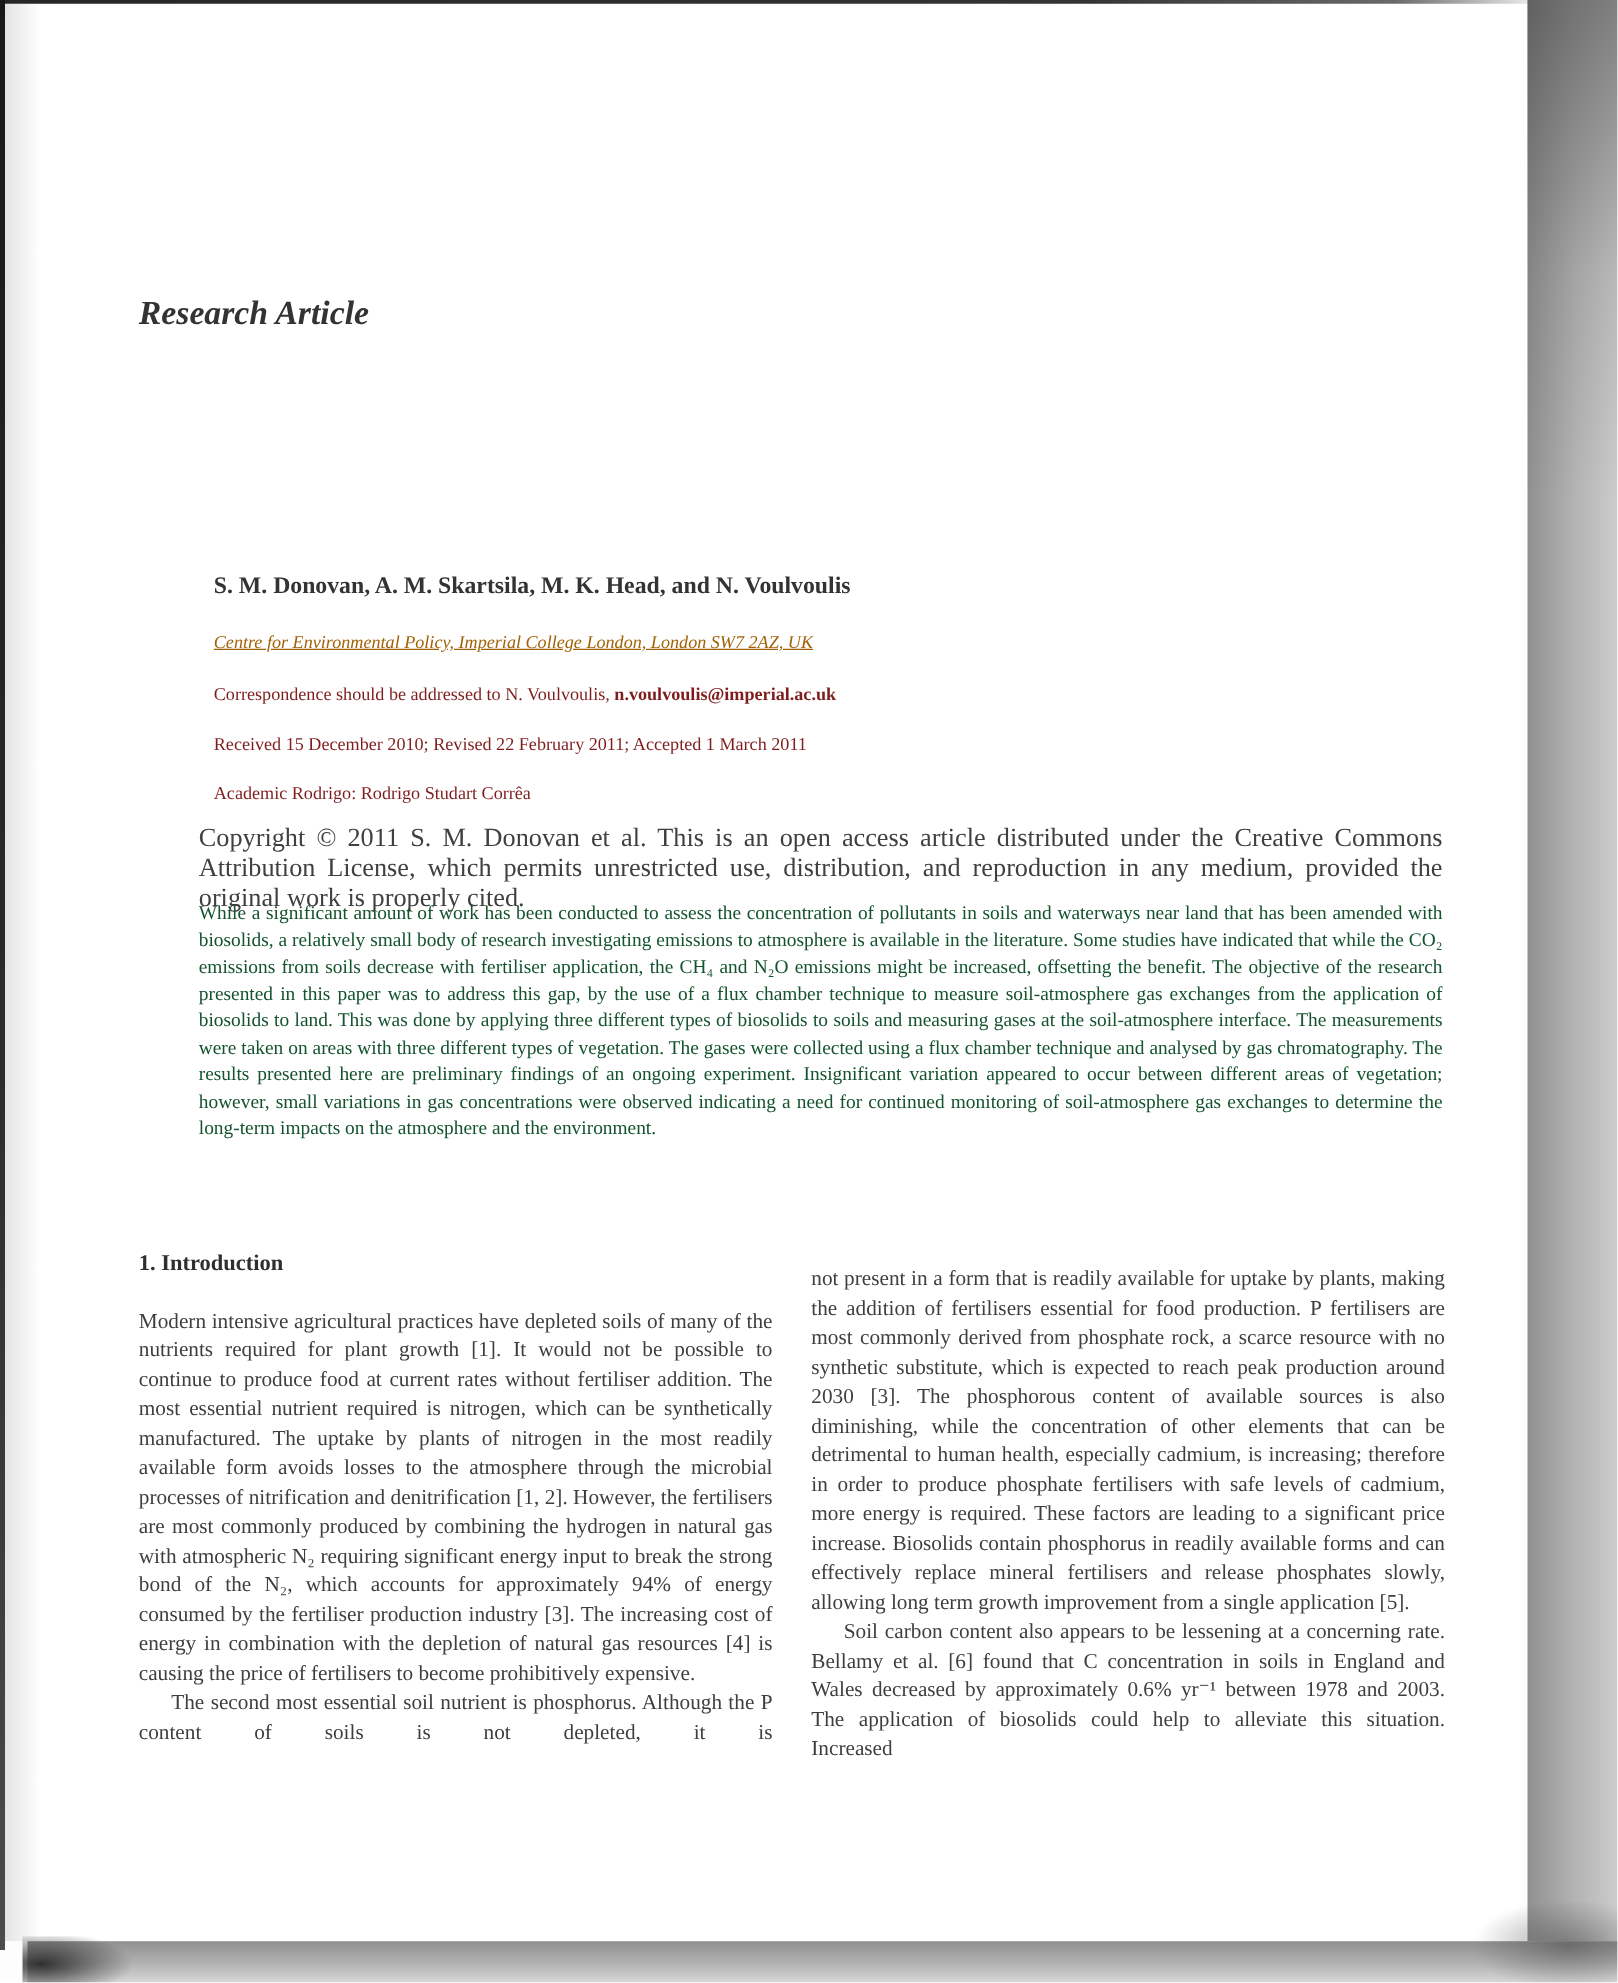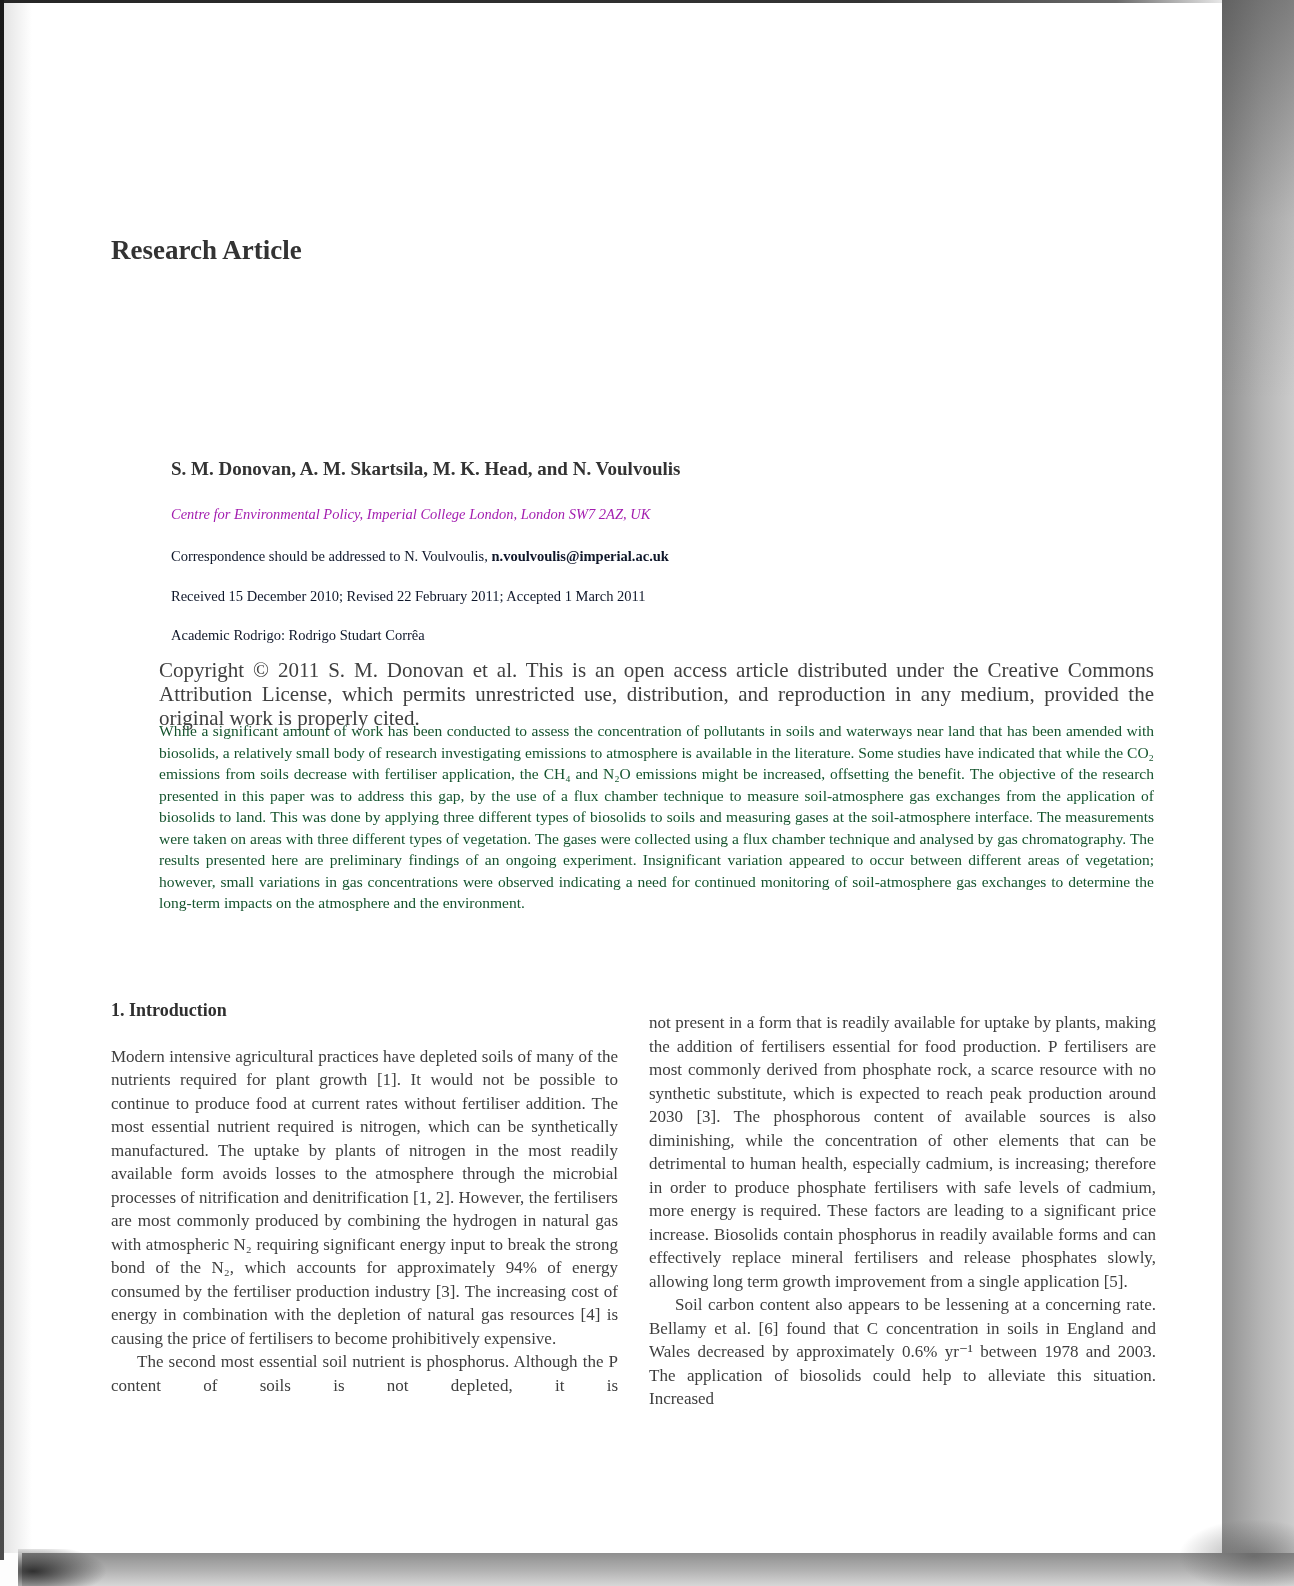--- a/index.html
+++ b/index.html
@@ -49,25 +49,25 @@
     background: linear-gradient(90deg, #e4e4e4 0%, rgba(255,255,255,0) 100%);
   }
   .page-content {
     position: absolute; inset: 0;
     color: #3e3e3e;
     filter: blur(0.3px);
   }
   .page-content .abs { position: absolute; }
 
   .pub-header { left: 105px; top: 51px; font-size: 14px; line-height: 19px; color: #3a3a3a; }
-  .article-type { left: 107px; top: 232px; font-size: 27px; font-weight: 600; color: #333333; }
+  .article-type { left: 107px; top: 232px; font-size: 27px; font-style: italic; font-weight: 600; color: #333333; }
   .article-title { left: 107px; top: 274px; width: 980px; font-size: 31px; line-height: 41px; font-weight: bold; color: #2c2c2c; }
   .authors { left: 167px; top: 455px; font-size: 19px; font-weight: bold; color: #333333; }
-  .affiliation { left: 167px; top: 503px; font-size: 14.5px; font-style: italic; color: #a21caf; }
-  .meta-line { font-size: 14.5px; color: #0f172a; }
+  .affiliation { left: 167px; top: 503px; font-size: 14.5px; font-style: italic; color: #a16207; text-decoration: underline; }
+  .meta-line { font-size: 14.5px; color: #7f1d1d; }
   .correspondence { left: 167px; top: 545px; }
   .history { left: 167px; top: 585px; }
   .editor { left: 167px; top: 624px; }
   .email { font-weight: bold; }
   .copyright { left: 155px; top: 655px; width: 995px; font-size: 21px; line-height: 24px; text-align: justify; color: #404040; }
   .abstract { left: 155px; top: 717px; width: 995px; font-size: 15.5px; line-height: 21.5px; text-align: justify; color: #14532d; }
 
   .columns { left: 107px; top: 996px; width: 1045px; display: flex; gap: 31px; }
   .col { width: 508px; font-size: 17px; line-height: 23.5px; text-align: justify; color: #3e3e3e; }
   .col-right { padding-top: 12px; }

